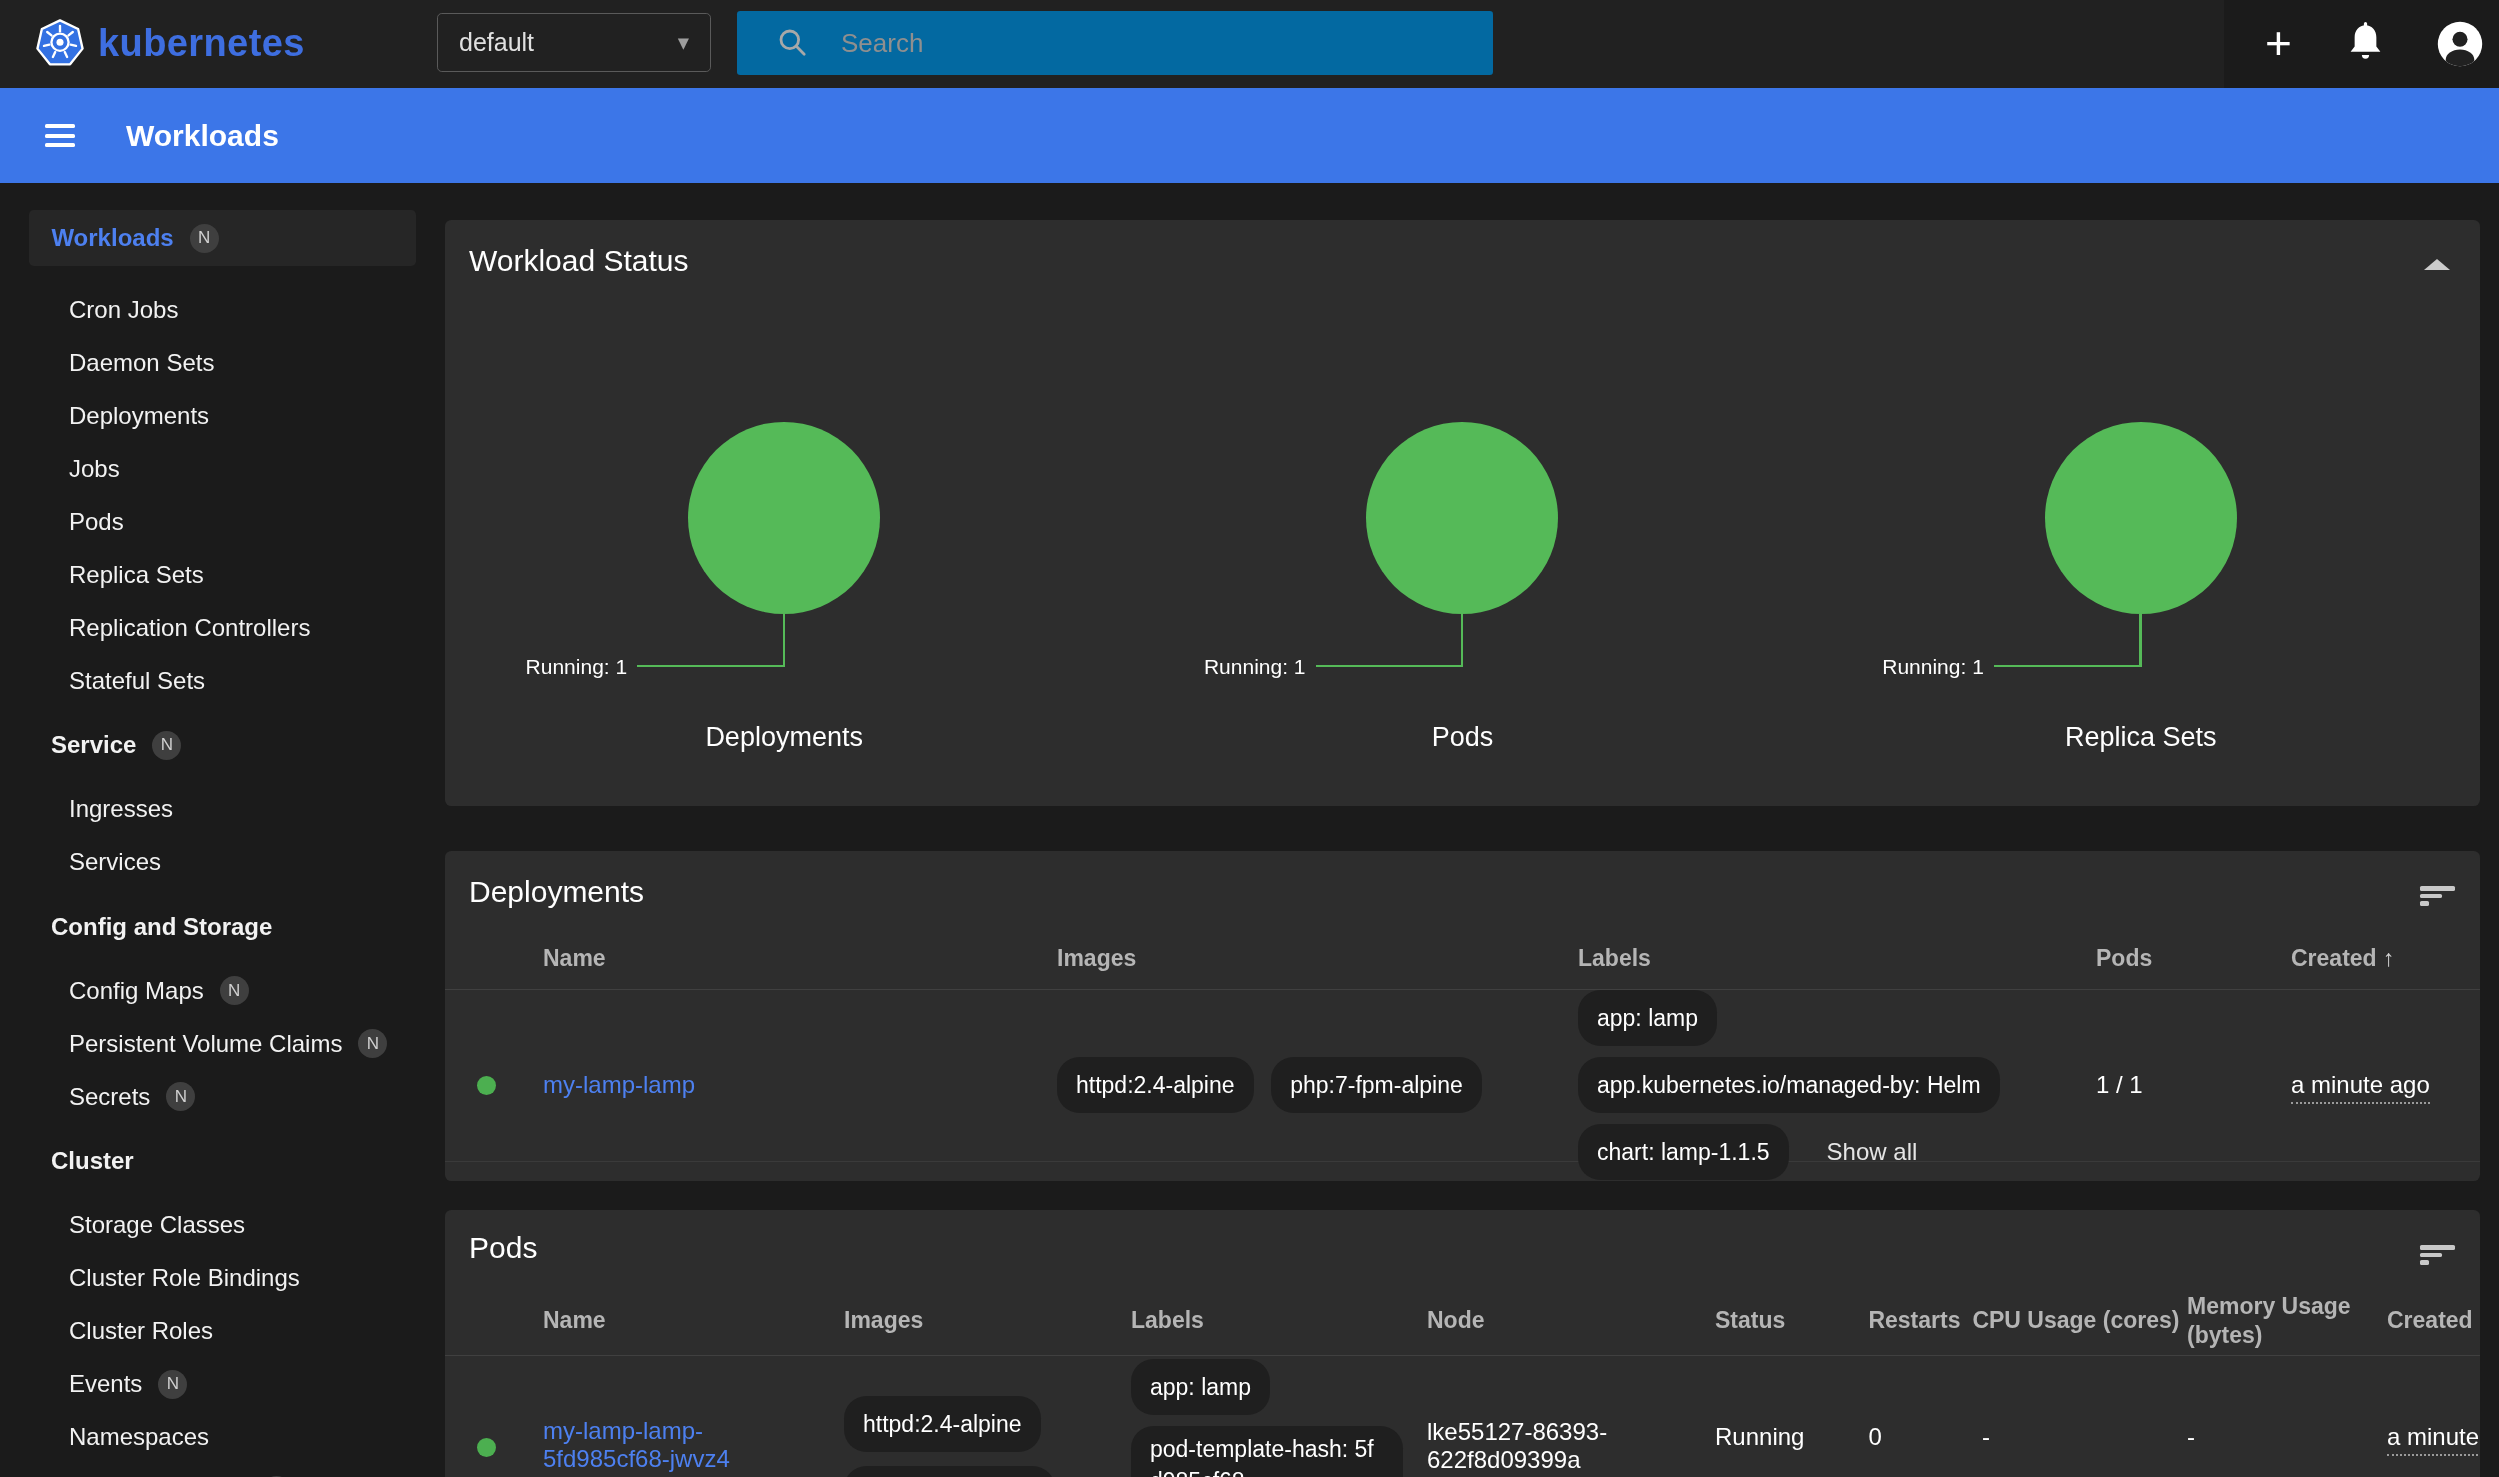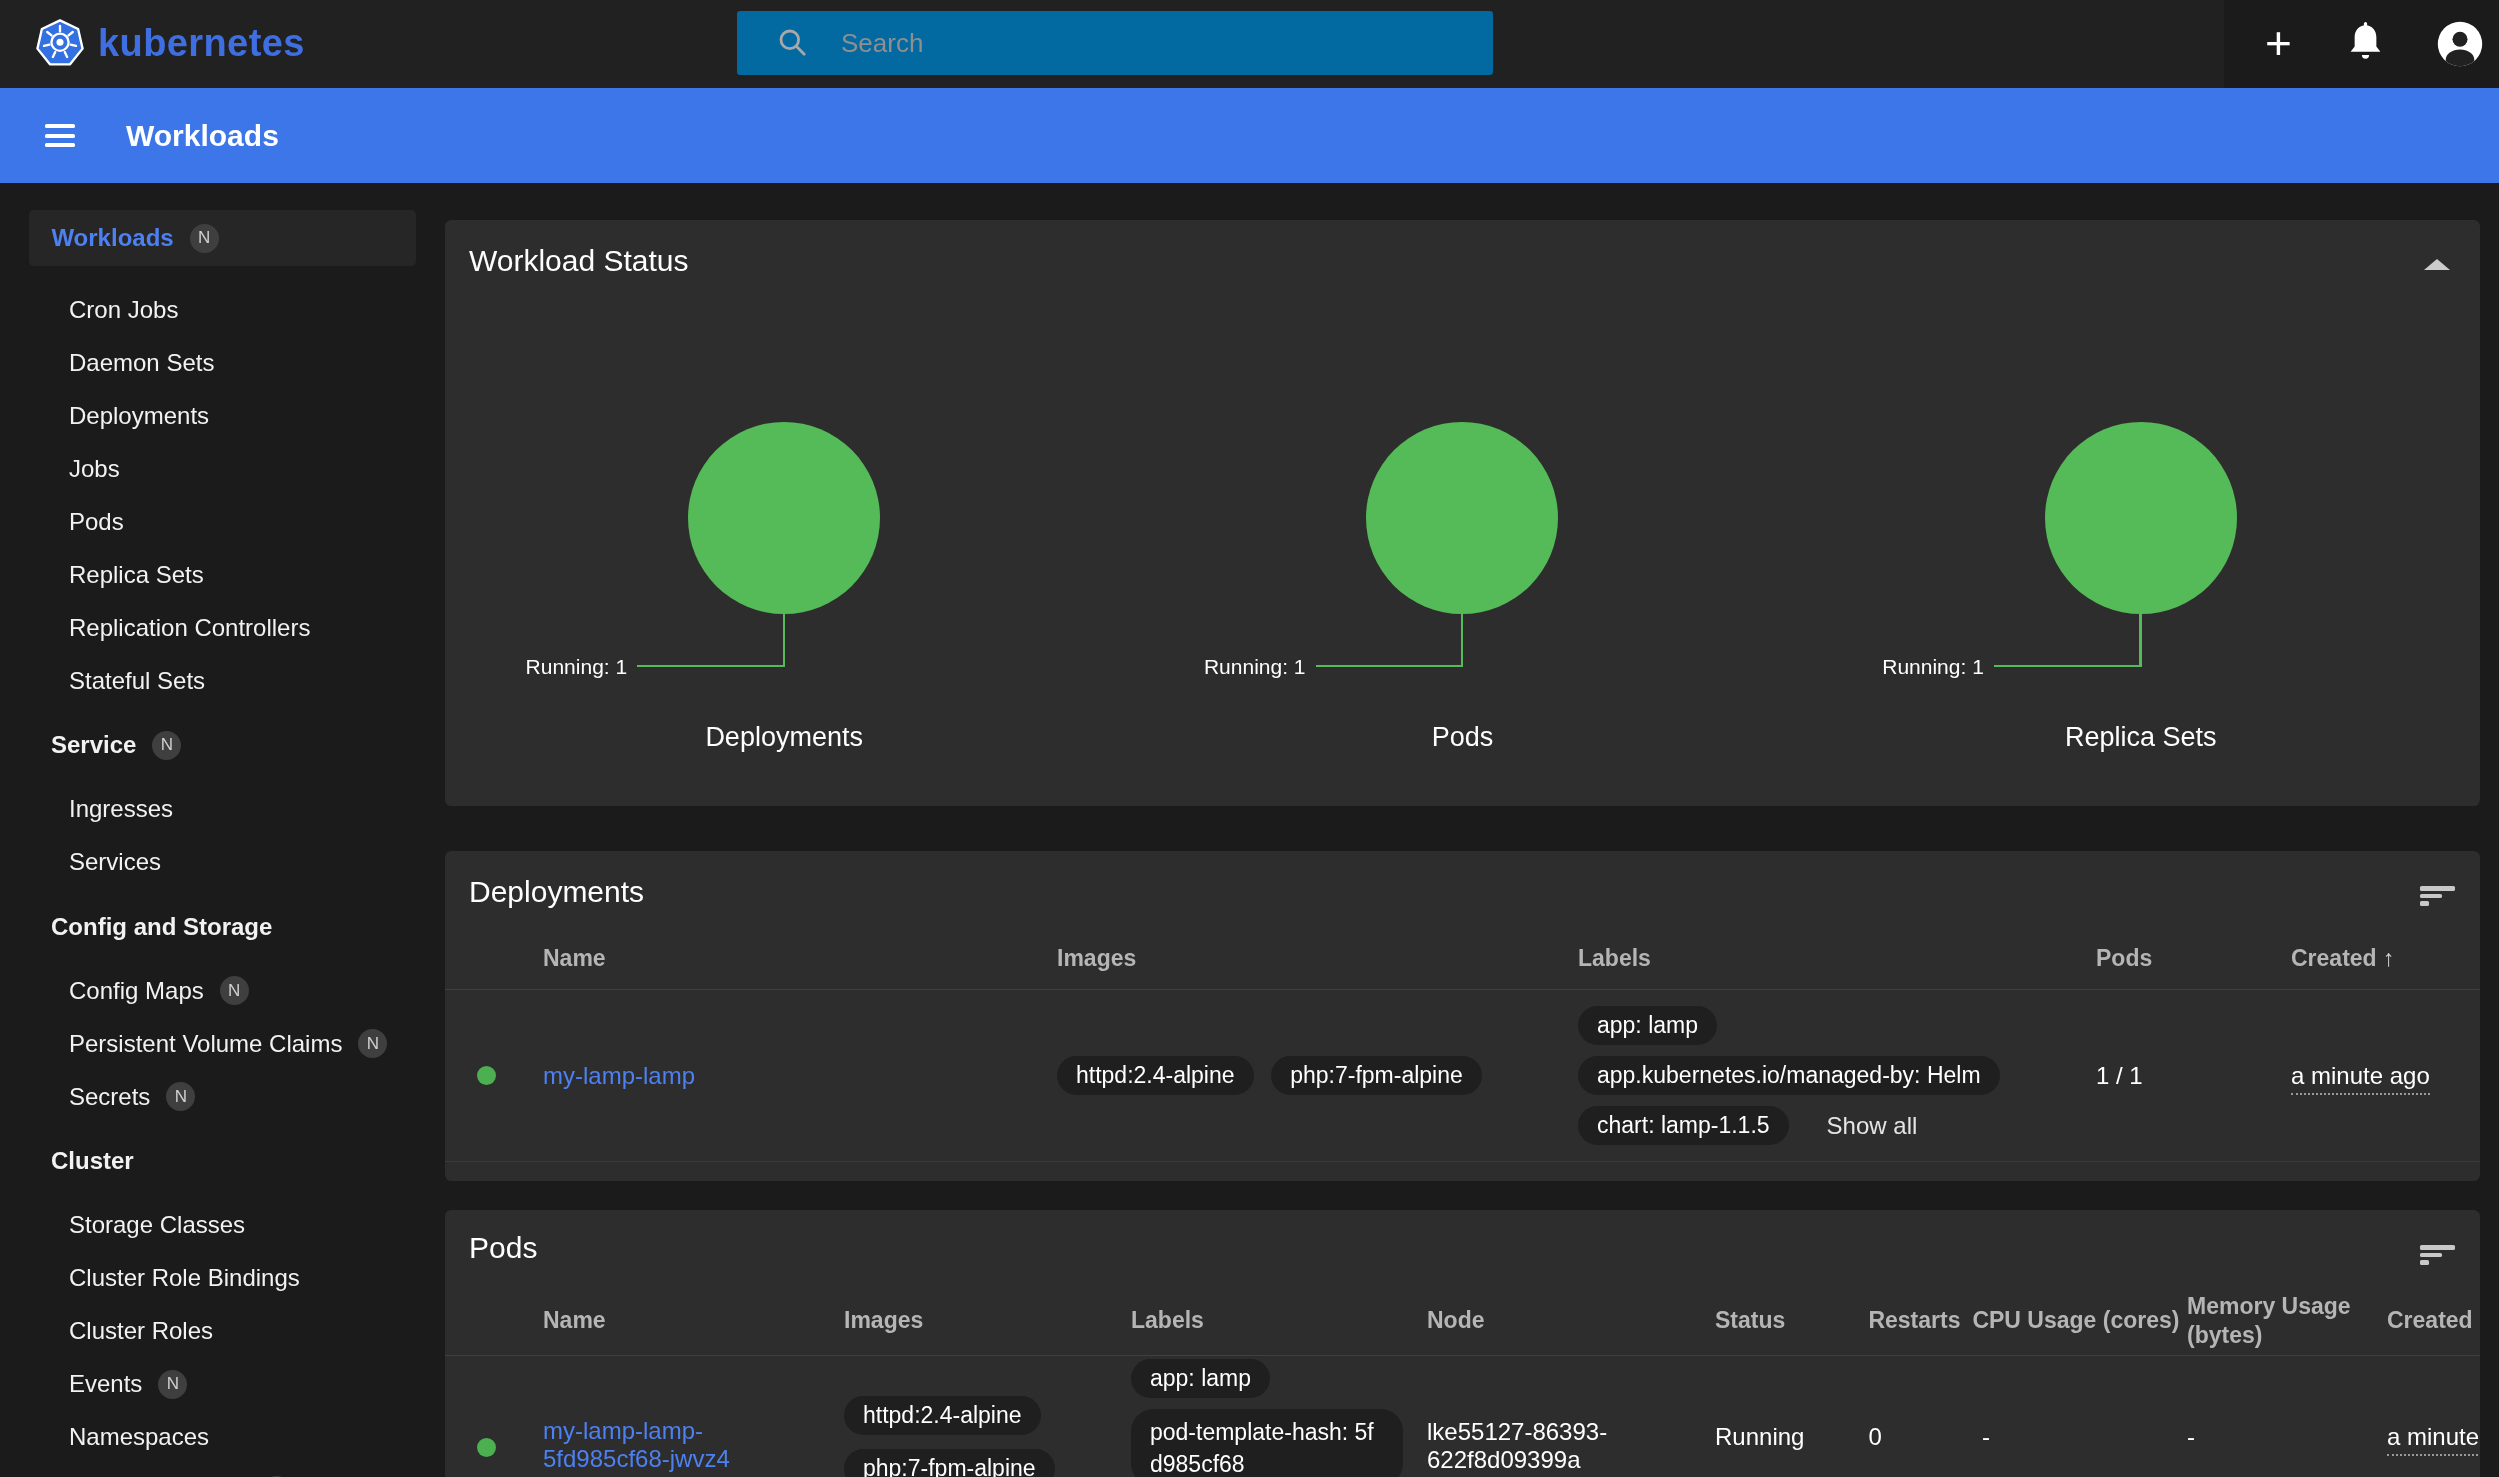--- a/index.html
+++ b/index.html
@@ -74,21 +74,21 @@
   .th-nowrap{white-space:nowrap}
   .pad26{padding-left:21px}
   .pad8{padding-left:6.4px}
   .sort-arrow{color:#d0d0d0;font-weight:bold}
   .dep-row{height:171px;align-items:center;border-bottom:1.6px solid #3a3a3a}
   .pods-row{height:192px;align-items:start}
   .dot{width:19px;height:19px;border-radius:50%;background:#4caf50;margin-left:32px}
   .pods-row .dot{margin-top:82px}
   .cell{font-size:24px;color:#fff}
   a.res-link{color:#4d80f0;text-decoration:none;font-size:24px;overflow-wrap:break-word;word-wrap:break-word}
-  .chip{display:inline-flex;align-items:center;height:39px;padding:0 19px;background:#1f1f1f;border-radius:22.4px;
+  .chip{display:inline-flex;align-items:center;height:56px;padding:0 19px;background:#1f1f1f;border-radius:22.4px;
     font-size:23px;color:#fff;white-space:nowrap}
   .chip-wrap{display:inline-block;height:auto;white-space:normal;word-break:break-all;max-width:234px;
     padding:6.4px 19px;line-height:32px;border-radius:22.4px;background:#1f1f1f;font-size:23px;color:#fff}
   .images-inline{display:flex;gap:17.6px;align-items:center}
   .images-stack{display:flex;flex-direction:column;gap:14.4px;align-items:flex-start;margin-top:40px;margin-right:16px}
   .labels-stack{display:flex;flex-direction:column;gap:11.2px;align-items:flex-start}
   .pods-row .labels-stack{margin-top:3.2px}
   .labels-line{display:flex;align-items:center;gap:38px}
   a.show-all{color:#e5e5e5;font-size:24px;text-decoration:none;white-space:nowrap}
   .created{font-size:24px;color:#fff;border-bottom:2.4px dotted #9a9a9a;padding-bottom:4px;white-space:nowrap}
@@ -114,20 +114,24 @@
           <line x1="41.1" y1="49.9" x2="38.1" y2="43.6"></line>
           <line x1="22.9" y1="49.9" x2="25.9" y2="43.6"></line>
           <line x1="11.5" y1="35.7" x2="18.4" y2="34.1"></line>
           <line x1="15.6" y1="17.9" x2="21.1" y2="22.3"></line>
         </g>
       </svg>
     </span>
     <span class="logo-text">kubernetes</span>
   </div>
 
+  <div class="ns-select">
+    <span>default</span>
+    <span class="caret">▾</span>
+  </div>
 
   <div class="searchbar">
     <span class="search-icon">
       <svg width="32" height="32" viewBox="0 0 40 40">
         <circle cx="16" cy="16" r="11" fill="none" stroke="#a8a8a8" stroke-width="3.5"></circle>
         <line x1="24.5" y1="24.5" x2="34" y2="34" stroke="#a8a8a8" stroke-width="3.5" stroke-linecap="round"></line>
       </svg>
     </span>
     <input class="search-input" type="text" placeholder="Search" style="">
   </div>

